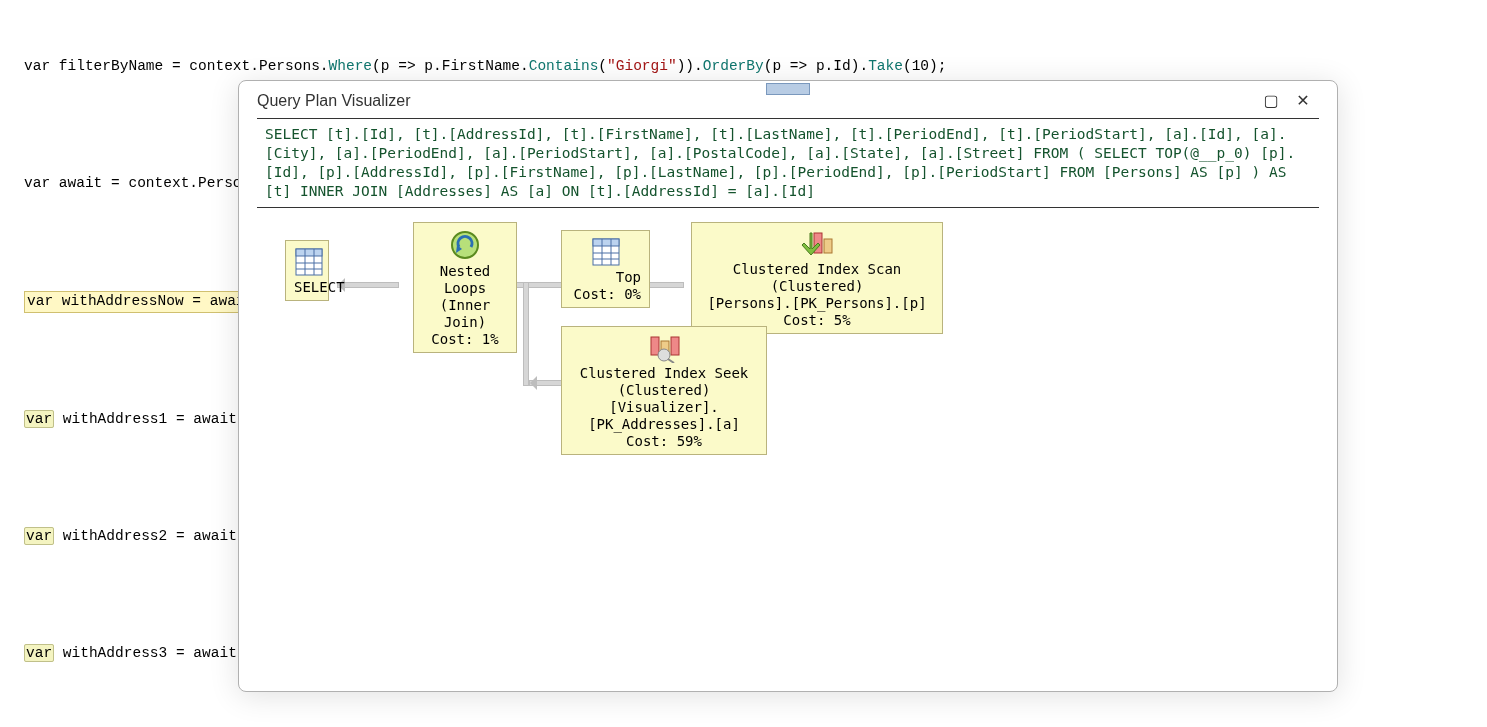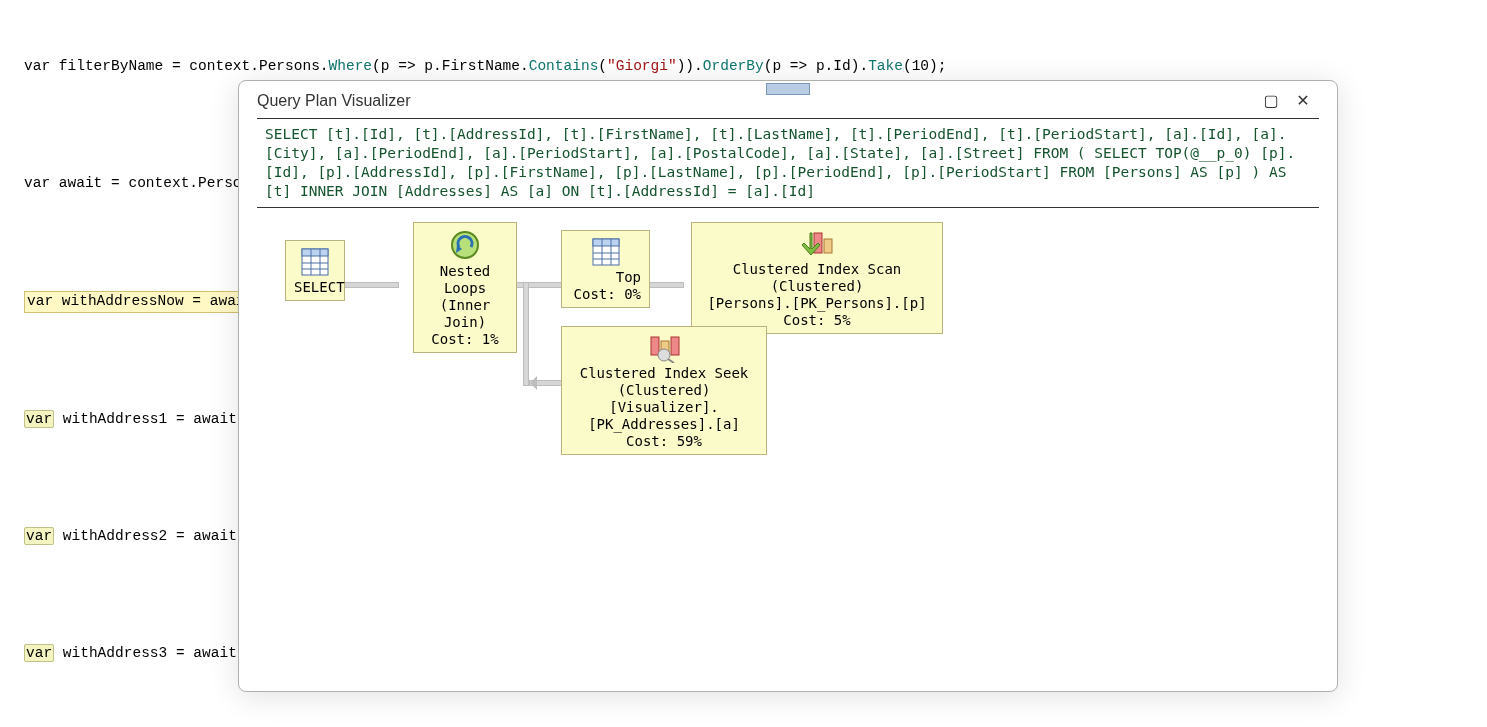--- a/index.html
+++ b/index.html
@@ -144,21 +144,21 @@
   </div>
   <div class="popup-sql">SELECT [t].[Id], [t].[AddressId], [t].[FirstName], [t].[LastName], [t].[PeriodEnd], [t].[PeriodStart], [a].[Id], [a].[City], [a].[PeriodEnd], [a].[PeriodStart], [a].[PostalCode], [a].[State], [a].[Street] FROM ( SELECT TOP(@__p_0) [p].[Id], [p].[AddressId], [p].[FirstName], [p].[LastName], [p].[PeriodEnd], [p].[PeriodStart] FROM [Persons] AS [p] ) AS [t] INNER JOIN [Addresses] AS [a] ON [t].[AddressId] = [a].[Id]</div>
   <div class="plan-canvas">
 
     <div class="plan-arrow" style="left:80px; top:68px; width:62px;"></div>
     <div class="plan-arrow" style="left:240px; top:68px; width:66px;"></div>
     <div class="plan-arrow" style="left:375px; top:68px; width:52px;"></div>
     <div class="plan-vline" style="left:266px; top:68px; height:104px;"></div>
     <div class="plan-arrow" style="left:272px; top:166px; width:34px;"></div>
 
-    <div class="plan-node" style="left:28px; top:26px; width:60px;">
+    <div class="plan-node" style="left:28px; top:26px; width:44px;">
       <svg class="icon" width="30" height="30">
           <rect x="2" y="2" width="26" height="26" fill="#fff" stroke="#4a6fa5"></rect>
           <rect x="2" y="2" width="26" height="7" fill="#bcd3ef" stroke="#4a6fa5"></rect>
           <line x1="2" y1="16" x2="28" y2="16" stroke="#4a6fa5"></line>
           <line x1="2" y1="22" x2="28" y2="22" stroke="#4a6fa5"></line>
           <line x1="11" y1="2" x2="11" y2="28" stroke="#4a6fa5"></line>
           <line x1="20" y1="2" x2="20" y2="28" stroke="#4a6fa5"></line>
         </svg>
       <span>SELECT</span>
     </div>

